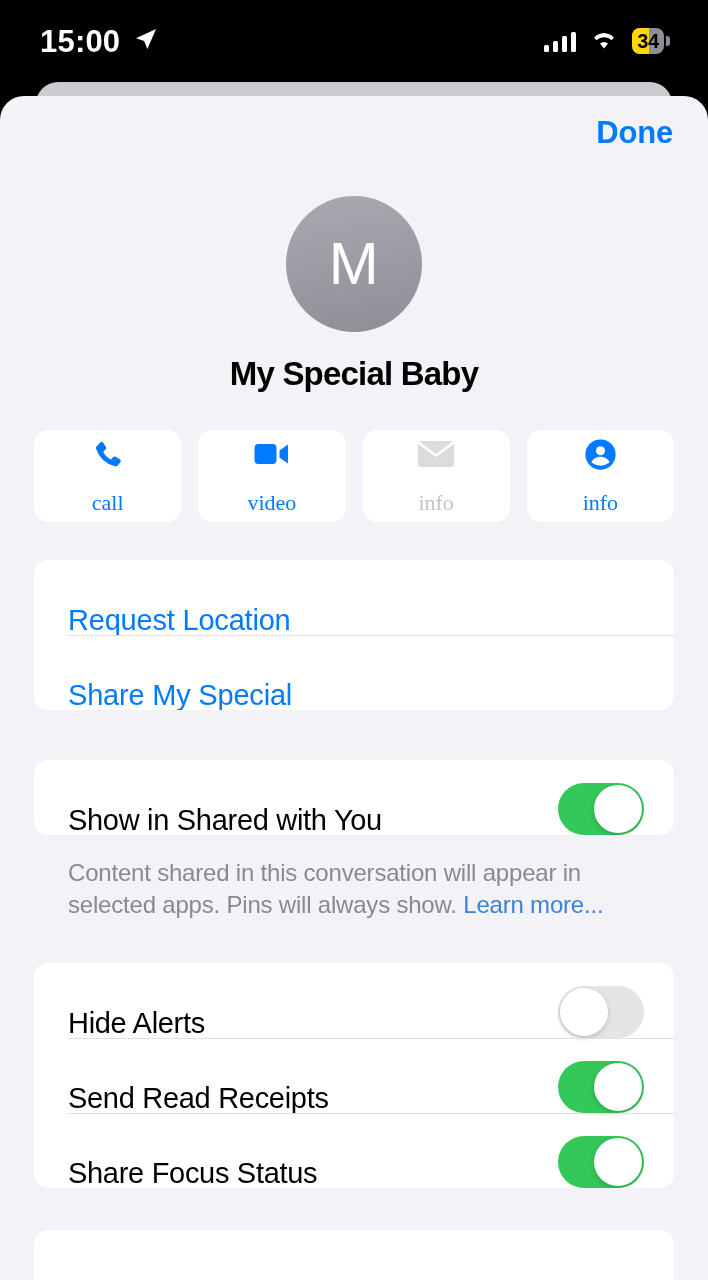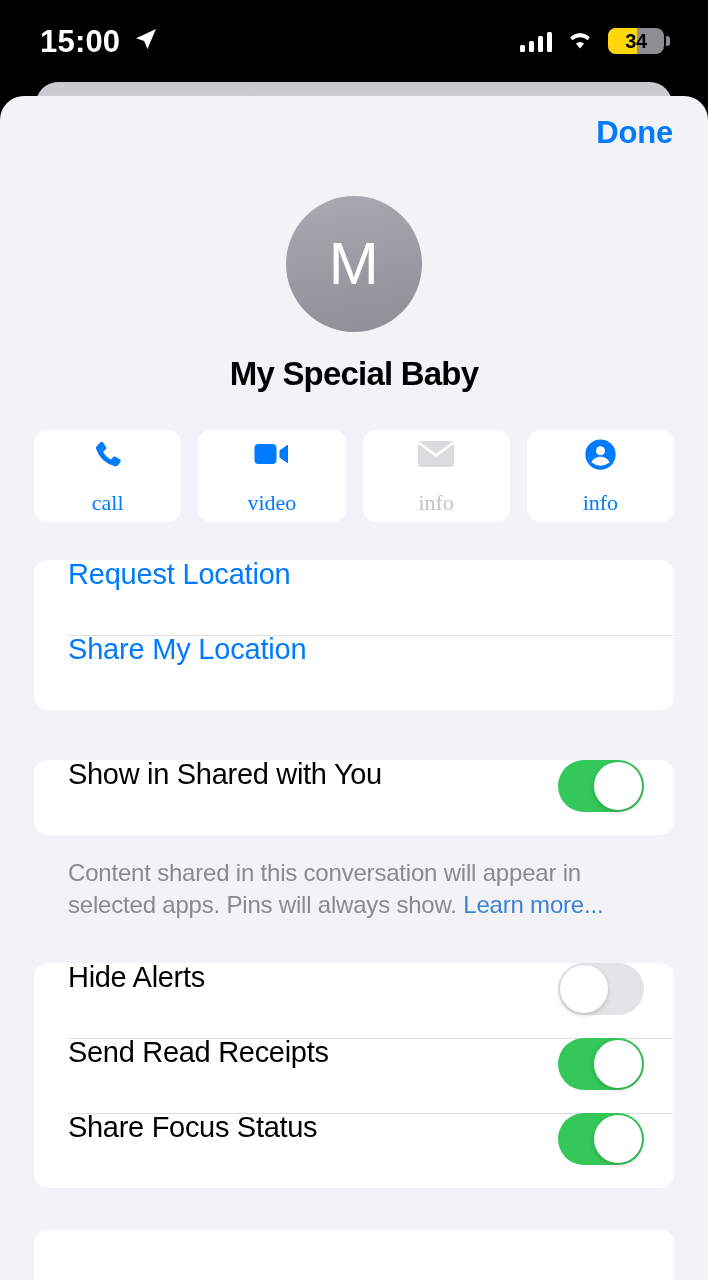--- a/index.html
+++ b/index.html
@@ -23,21 +23,21 @@
   .loc-arrow { display:block; }
   .sb-right { display:flex; align-items:center; gap:13px; }
   .signal { display:flex; align-items:flex-end; gap:3.5px; height:21px; }
   .signal i { display:block; width:5.5px; background:#fff; border-radius:1.5px; }
   .signal i:nth-child(1){ height:7px; }
   .signal i:nth-child(2){ height:11px; }
   .signal i:nth-child(3){ height:15.5px; }
   .signal i:nth-child(4){ height:20px; }
   .battery { position:relative; display:flex; align-items:center; }
   .batt-body {
-    position:relative; width:56px; height:26px; border-radius:8px;
+    position:relative; width:32px; height:26px; border-radius:8px;
     background:#8E8E93; overflow:hidden;
     display:flex; align-items:center; justify-content:center;
   }
   .batt-fill {
     position:absolute; left:0; top:0; bottom:0; width:52%;
     background:#FFD60A;
   }
   .batt-num {
     position:relative; z-index:2; font-size:20px; font-weight:700;
     color:#000; letter-spacing:-0.3px; line-height:1;
@@ -105,21 +105,21 @@
   
   .card {
     margin:0 34px; background:#FFFFFF; border-radius:14px; overflow:hidden;
   }
   .card.loc { margin-top:38px; }
   .card.shared { margin-top:50px; }
   .card.toggles { margin-top:42px; }
   .card.extra { margin-top:42px; height:90px; }
 
   .row {
-    position:relative; height:75px; display:flex; align-items:flex-start;
+    position:relative; height:75px; display:flex; align-items:flex-end;
     padding:0 30px 0 34px; cursor:pointer;
   }
   .row + .row::before {
     content:""; position:absolute; top:0; left:34px; right:0;
     height:1px; background:#E0E0E3;
   }
   .row-link { font-size:29px; color:#007AFF; letter-spacing:-0.2px; line-height:1; }
   .row-label { font-size:29px; color:#000; letter-spacing:-0.3px; line-height:1; flex:1; }
 
   
@@ -237,21 +237,21 @@
         </span>
         <span class="action-label">info</span>
       </button>
     </div>
 
     <div class="card loc">
       <div class="row">
         <span class="row-link">Request Location</span>
       </div>
       <div class="row">
-        <span class="row-link">Share My Location</span>
+        <span class="row-link">Share My Special</span>
       </div>
     </div>
 
     <div class="card shared">
       <div class="row">
         <span class="row-label">Show in Shared with You</span>
         <span class="switch on">
           <span class="knob"></span>
         </span>
       </div>

